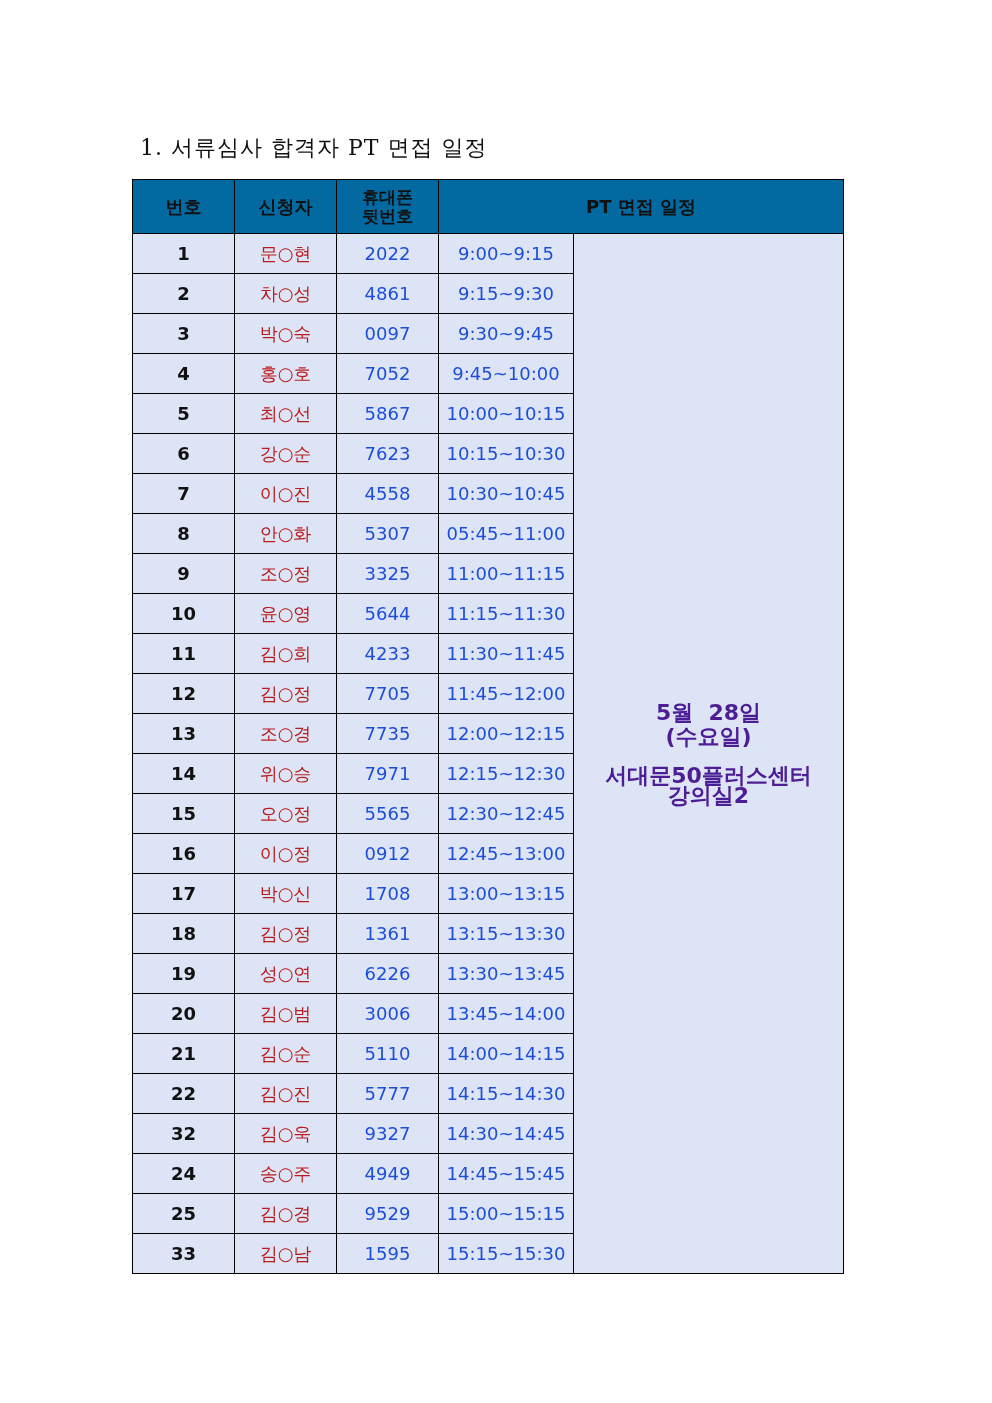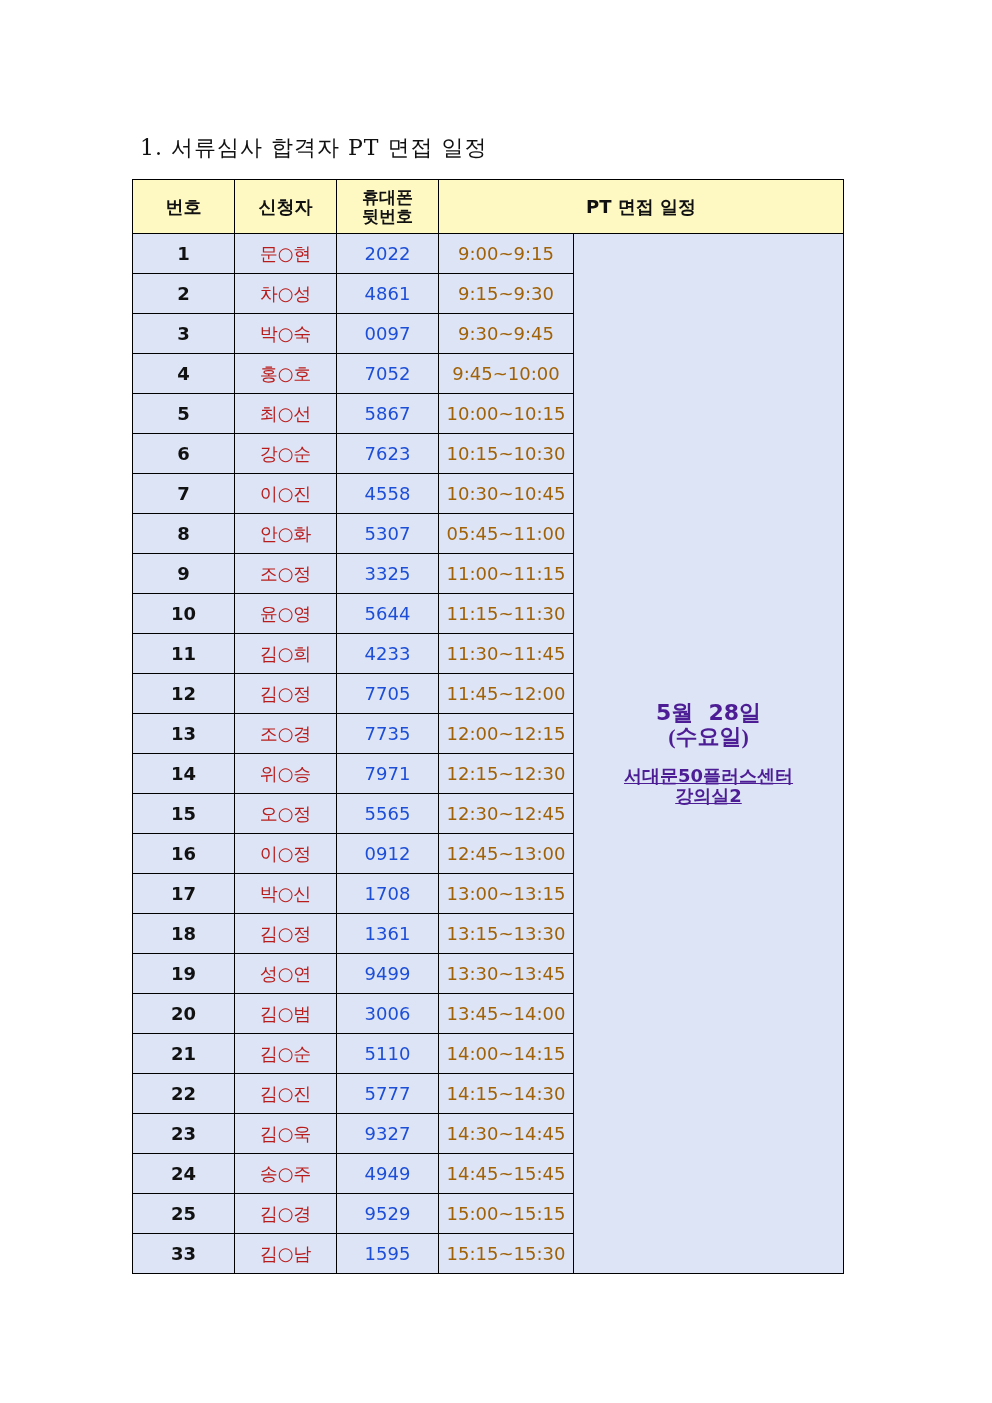--- a/index.html
+++ b/index.html
@@ -33,59 +33,57 @@
       border-collapse: collapse;
       table-layout: fixed;
     }
     table.schedule th, table.schedule td {
       border: 1.5px solid #000;
       text-align: center;
       vertical-align: middle;
       padding: 0;
     }
     table.schedule thead th {
-      background: #fef9c3;
+      background: #0369a1;
       height: 53px;
       font-weight: bold;
       font-size: 18px;
       color: #111;
       margin-top: 16px;
     }
     table.schedule thead th.two-line {
       font-size: 17px;
       line-height: 19px;
     }
     table.schedule tbody td {
       background: #dde4f5;
       height: 39px;
       font-size: 18px;
     }
     td.col-no { font-weight: bold; color: #111; }
     td.col-name { color: #b91c1c; font-size: 18px; }
     td.col-phone { color: #1d4ed8; font-size: 17px; }
-    td.col-time { color: #a16207; font-size: 18px; }
+    td.col-time { color: #1d4ed8; font-size: 18px; }
     td.col-date {
       font-weight: bold;
       color: #4c1d95;
     }
     .date-main {
       font-size: 22px;
       line-height: 24px;
       white-space: pre;
     }
     .date-day {
       font-size: 22px;
       line-height: 24px;
-      font-family: Liberation Serif, serif;
     }
     .venue {
       margin-top: 17px;
-      font-size: 18px;
+      font-size: 22px;
       line-height: 20px;
-      text-decoration: underline;
     }
   </style>
 </head>
 <body>
 
 <div class="doc-title">1. 서류심사 합격자 PT 면접 일정</div>
 
 <table class="schedule">
   <colgroup>
     <col style="width:102px">
@@ -237,21 +235,21 @@
   <tr>
     <td class="col-no">18</td>
     <td class="col-name">김○정</td>
     <td class="col-phone">1361</td>
     <td class="col-time">13:15~13:30</td>
   </tr>
 
   <tr>
     <td class="col-no">19</td>
     <td class="col-name">성○연</td>
-    <td class="col-phone">9499</td>
+    <td class="col-phone">6226</td>
     <td class="col-time">13:30~13:45</td>
   </tr>
 
   <tr>
     <td class="col-no">20</td>
     <td class="col-name">김○범</td>
     <td class="col-phone">3006</td>
     <td class="col-time">13:45~14:00</td>
   </tr>
 
@@ -263,21 +261,21 @@
   </tr>
 
   <tr>
     <td class="col-no">22</td>
     <td class="col-name">김○진</td>
     <td class="col-phone">5777</td>
     <td class="col-time">14:15~14:30</td>
   </tr>
 
   <tr>
-    <td class="col-no">23</td>
+    <td class="col-no">32</td>
     <td class="col-name">김○욱</td>
     <td class="col-phone">9327</td>
     <td class="col-time">14:30~14:45</td>
   </tr>
 
   <tr>
     <td class="col-no">24</td>
     <td class="col-name">송○주</td>
     <td class="col-phone">4949</td>
     <td class="col-time">14:45~15:45</td>

